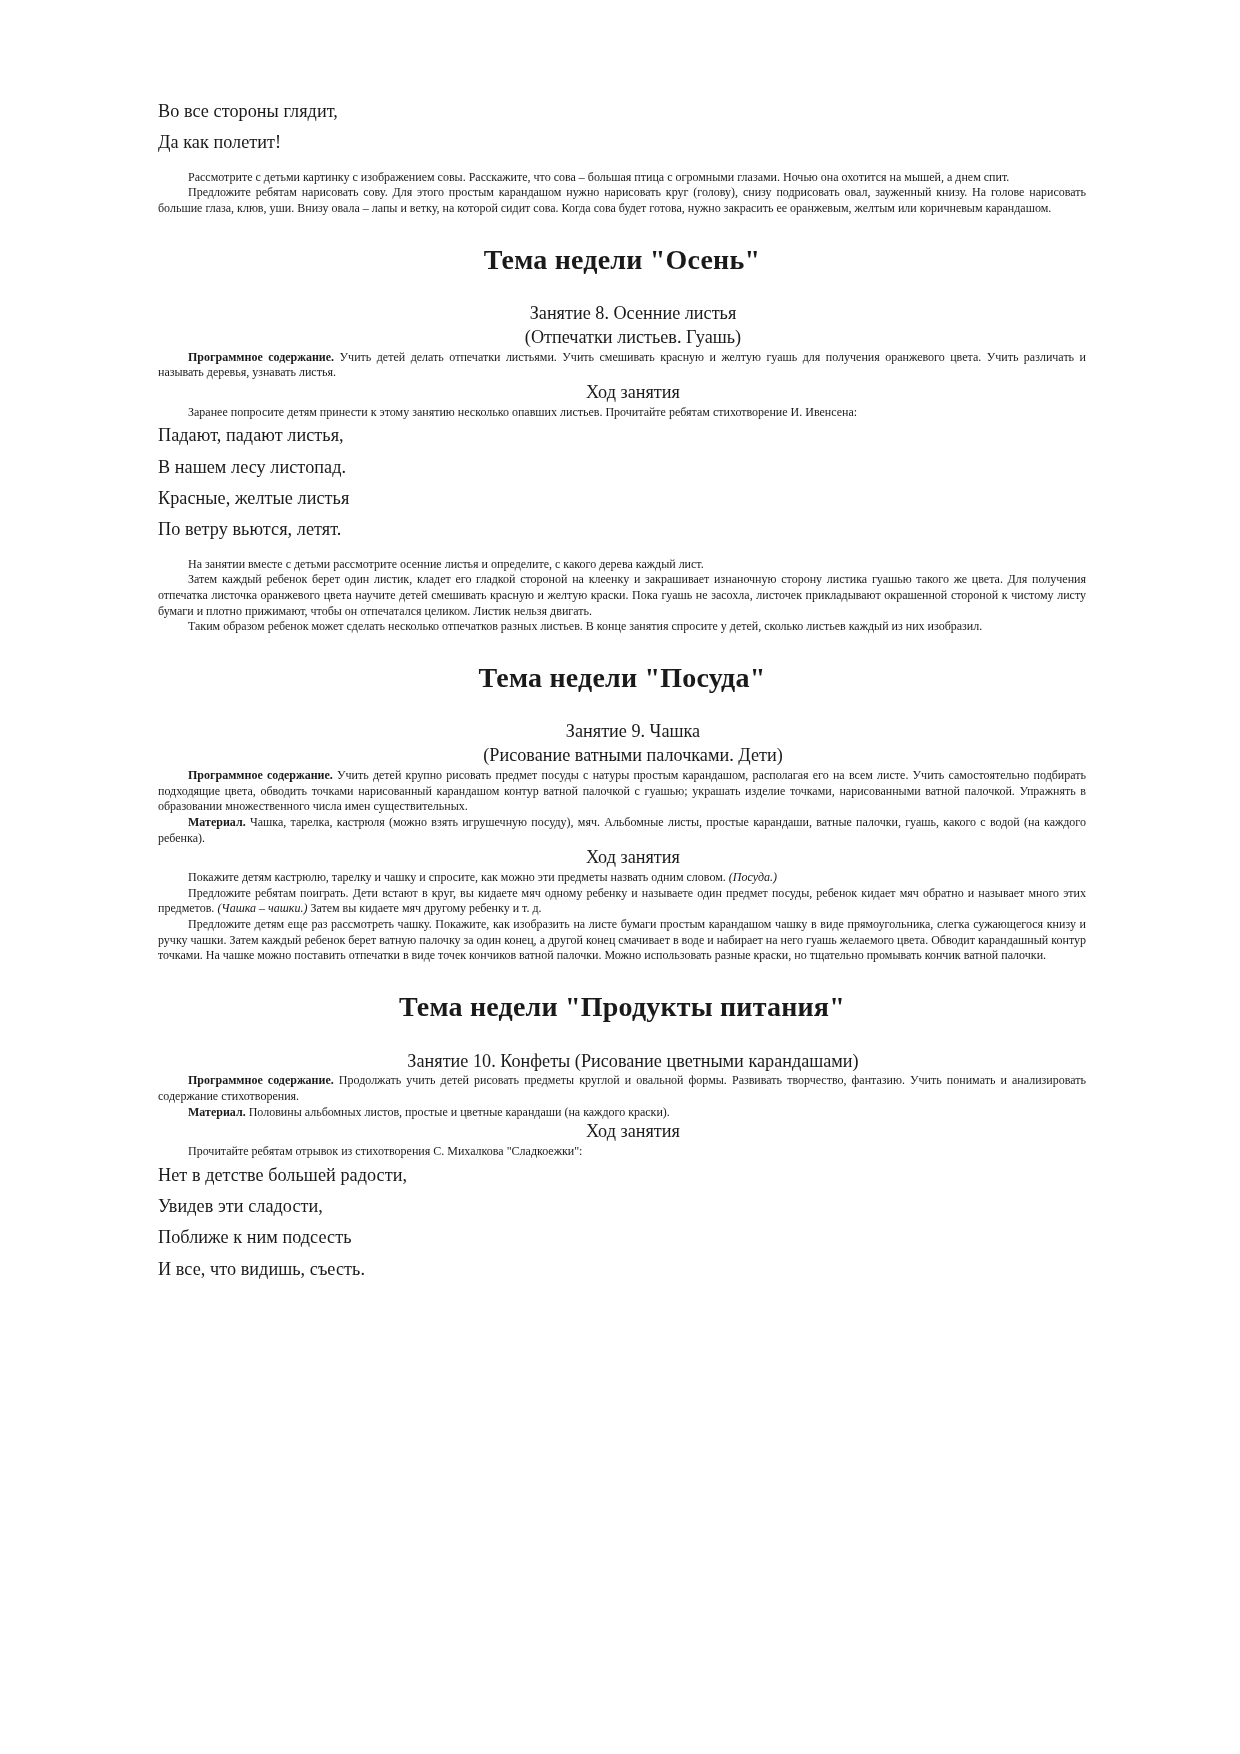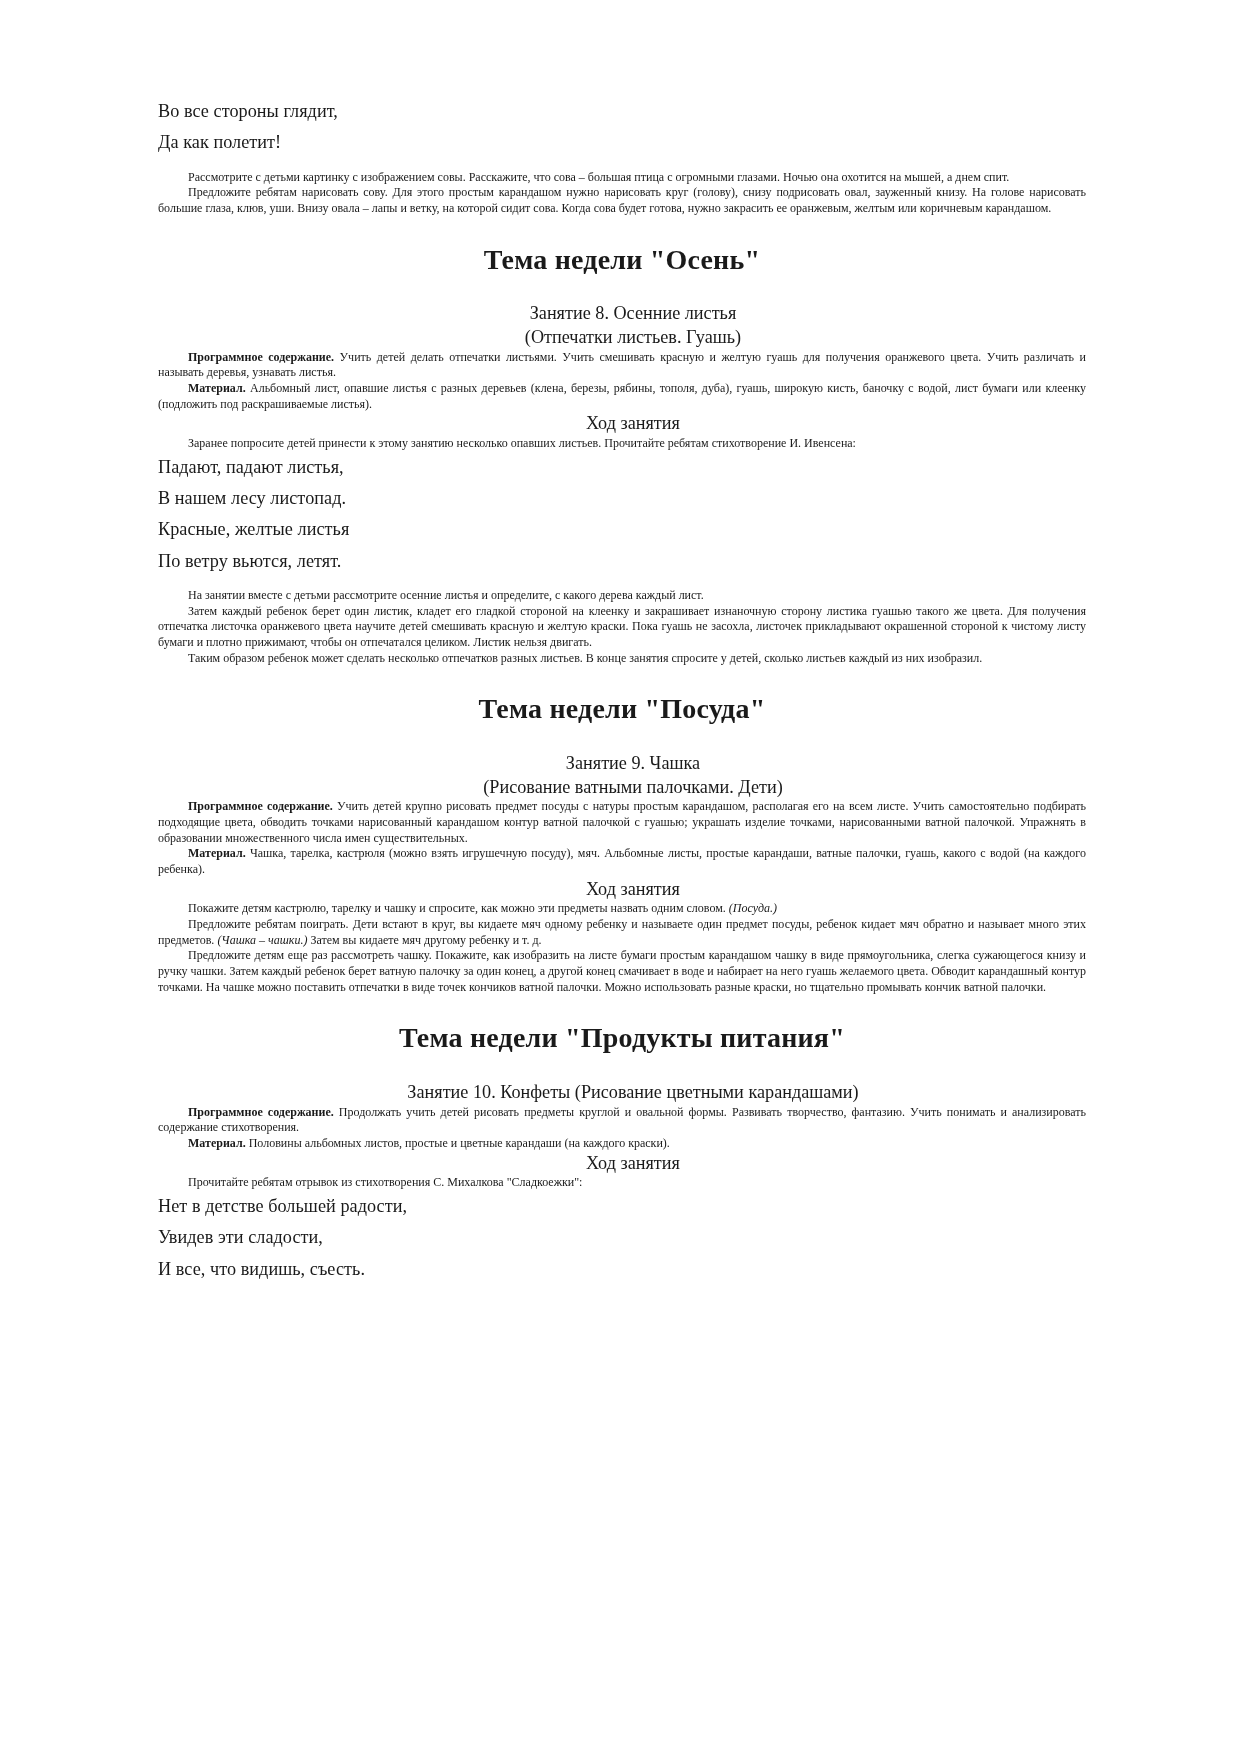--- a/index.html
+++ b/index.html
@@ -99,25 +99,24 @@
 
     <div class="heading-wrap">
       <h2 class="section-heading">Тема недели "Осень"</h2>
     </div>
 
     <p class="lesson-line">Занятие 8. Осенние листья</p>
     <p class="lesson-line">(Отпечатки листьев. Гуашь)</p>
 
     <p class="para"><span class="lead">Программное содержание.</span><span> Учить детей делать отпечатки листьями. Учить смешивать красную и желтую гуашь для получения оранжевого цвета. Учить различать и называть деревья, узнавать листья.</span></p>
 
-    <p class="para"><span class="lead">Материал.</span><span> Альбомный лист, опавшие листья с разных деревьев (клена, березы, рябины, тополя, дуба), гуашь, широкую кисть, баночку с водой, лист бумаги или клеенку (подложить под раскрашиваемые листья).</span></p>
 
     <p class="lesson-line">Ход занятия</p>
 
-    <p class="para">Заранее попросите детей принести к этому занятию несколько опавших листьев. Прочитайте ребятам стихотворение И. Ивенсена:</p>
+    <p class="para">Заранее попросите детям принести к этому занятию несколько опавших листьев. Прочитайте ребятам стихотворение И. Ивенсена:</p>
 
     <div class="verse-block">
       <p class="verse">Падают, падают листья,</p>
       <p class="verse">В нашем лесу листопад.</p>
       <p class="verse">Красные, желтые листья</p>
       <p class="verse">По ветру вьются, летят.</p>
     </div>
 
     <div class="gap-sm"></div>
 
@@ -154,17 +153,18 @@
 
     <p class="para"><span class="lead">Материал.</span><span> Половины альбомных листов, простые и цветные карандаши (на каждого краски).</span></p>
 
     <p class="lesson-line">Ход занятия</p>
 
     <p class="para">Прочитайте ребятам отрывок из стихотворения С. Михалкова "Сладкоежки":</p>
 
     <div class="verse-block">
       <p class="verse">Нет в детстве большей радости,</p>
       <p class="verse">Увидев эти сладости,</p>
+      <p class="verse">Поближе к ним подсесть</p>
       <p class="verse">И все, что видишь, съесть.</p>
     </div>
 
   </div>
 </div>
 
 </body></html>

